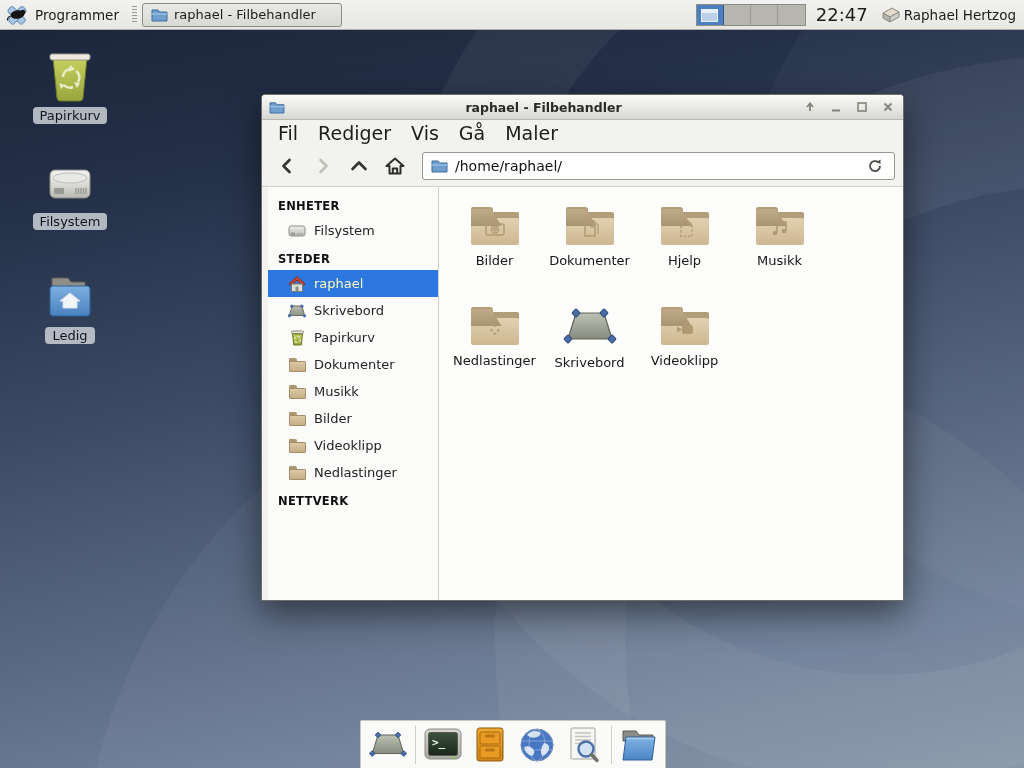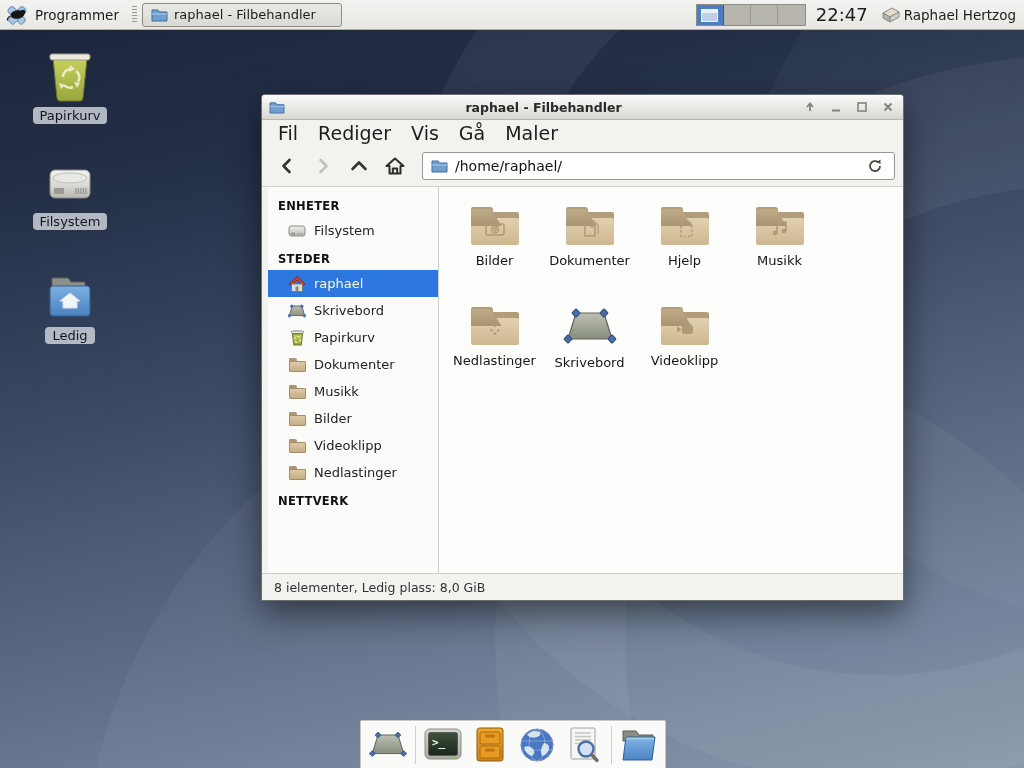--- a/index.html
+++ b/index.html
@@ -521,23 +521,20 @@
             <rect x="9" y="8" width="11" height="9" rx="2.5" fill="#b09a74"></rect>
             <polygon points="9,12.5 4,9.5 4,15.5" fill="#b09a74"></polygon>
           </svg>
         </div>
         <div class="fi-label">Videoklipp</div>
       </div>
 
     </div>
   </div>
 
-  <div class="statusbar">
-    <span>8 ielementer, Ledig plass: 8,0 GiB</span>
-  </div>
 </div>
 
 <div class="dock">
   <div class="dock-item">
     <svg width="40" height="30" viewBox="0 0 56 40">
       <polygon points="14,6 42,6 50,32 6,32" fill="url(#dk2)" stroke="#5f645a" stroke-width="1.4"></polygon>
       <defs>
           <linearGradient id="dk2" x1="0" y1="0" x2="0" y2="1">
             <stop offset="0" stop-color="#bcc1b3"></stop>
             <stop offset="1" stop-color="#868c7e"></stop>

